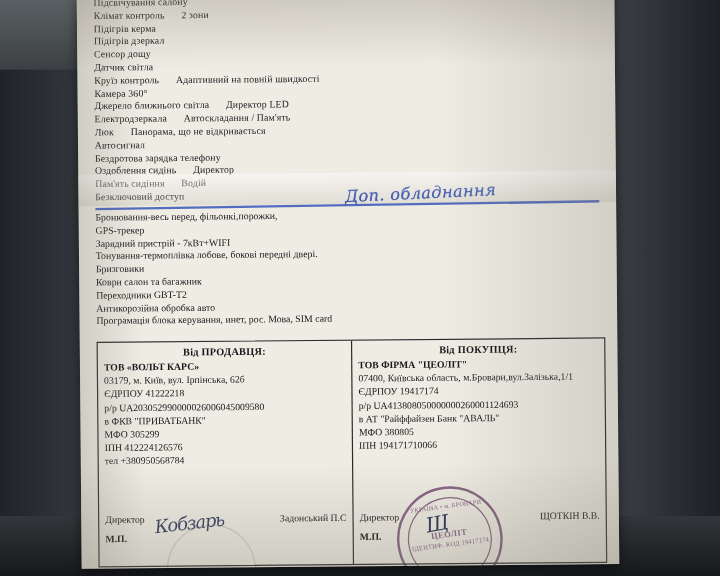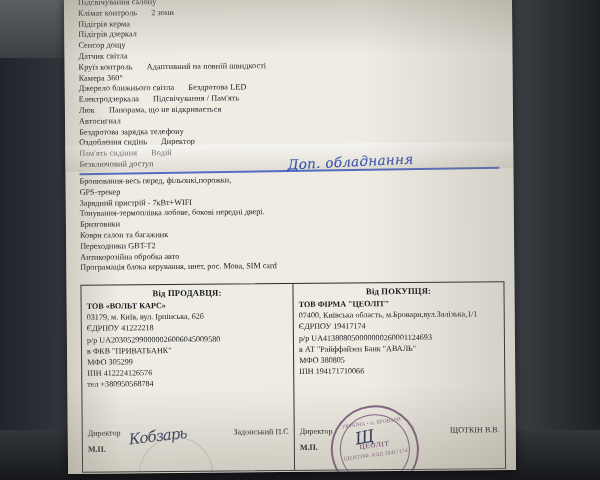--- a/index.html
+++ b/index.html
@@ -292,25 +292,25 @@
         <div class="opt-row">
           <span class="opt-name">Круїз контроль</span>
           <span class="opt-val">Адаптивний на повній швидкості</span>
         </div>
         <div class="opt-row">
           <span class="opt-name">Камера 360°</span>
           <span class="opt-val"></span>
         </div>
         <div class="opt-row">
           <span class="opt-name">Джерело ближнього світла</span>
-          <span class="opt-val">Бездротова LED</span>
+          <span class="opt-val">Директор LED</span>
         </div>
         <div class="opt-row">
           <span class="opt-name">Електродзеркала</span>
-          <span class="opt-val">Підсвічування / Пам'ять</span>
+          <span class="opt-val">Автоскладання / Пам'ять</span>
         </div>
         <div class="opt-row">
           <span class="opt-name">Люк</span>
           <span class="opt-val">Панорама, що не відкривається</span>
         </div>
         <div class="opt-row">
           <span class="opt-name">Автосигнал</span>
           <span class="opt-val"></span>
         </div>
         <div class="opt-row">

